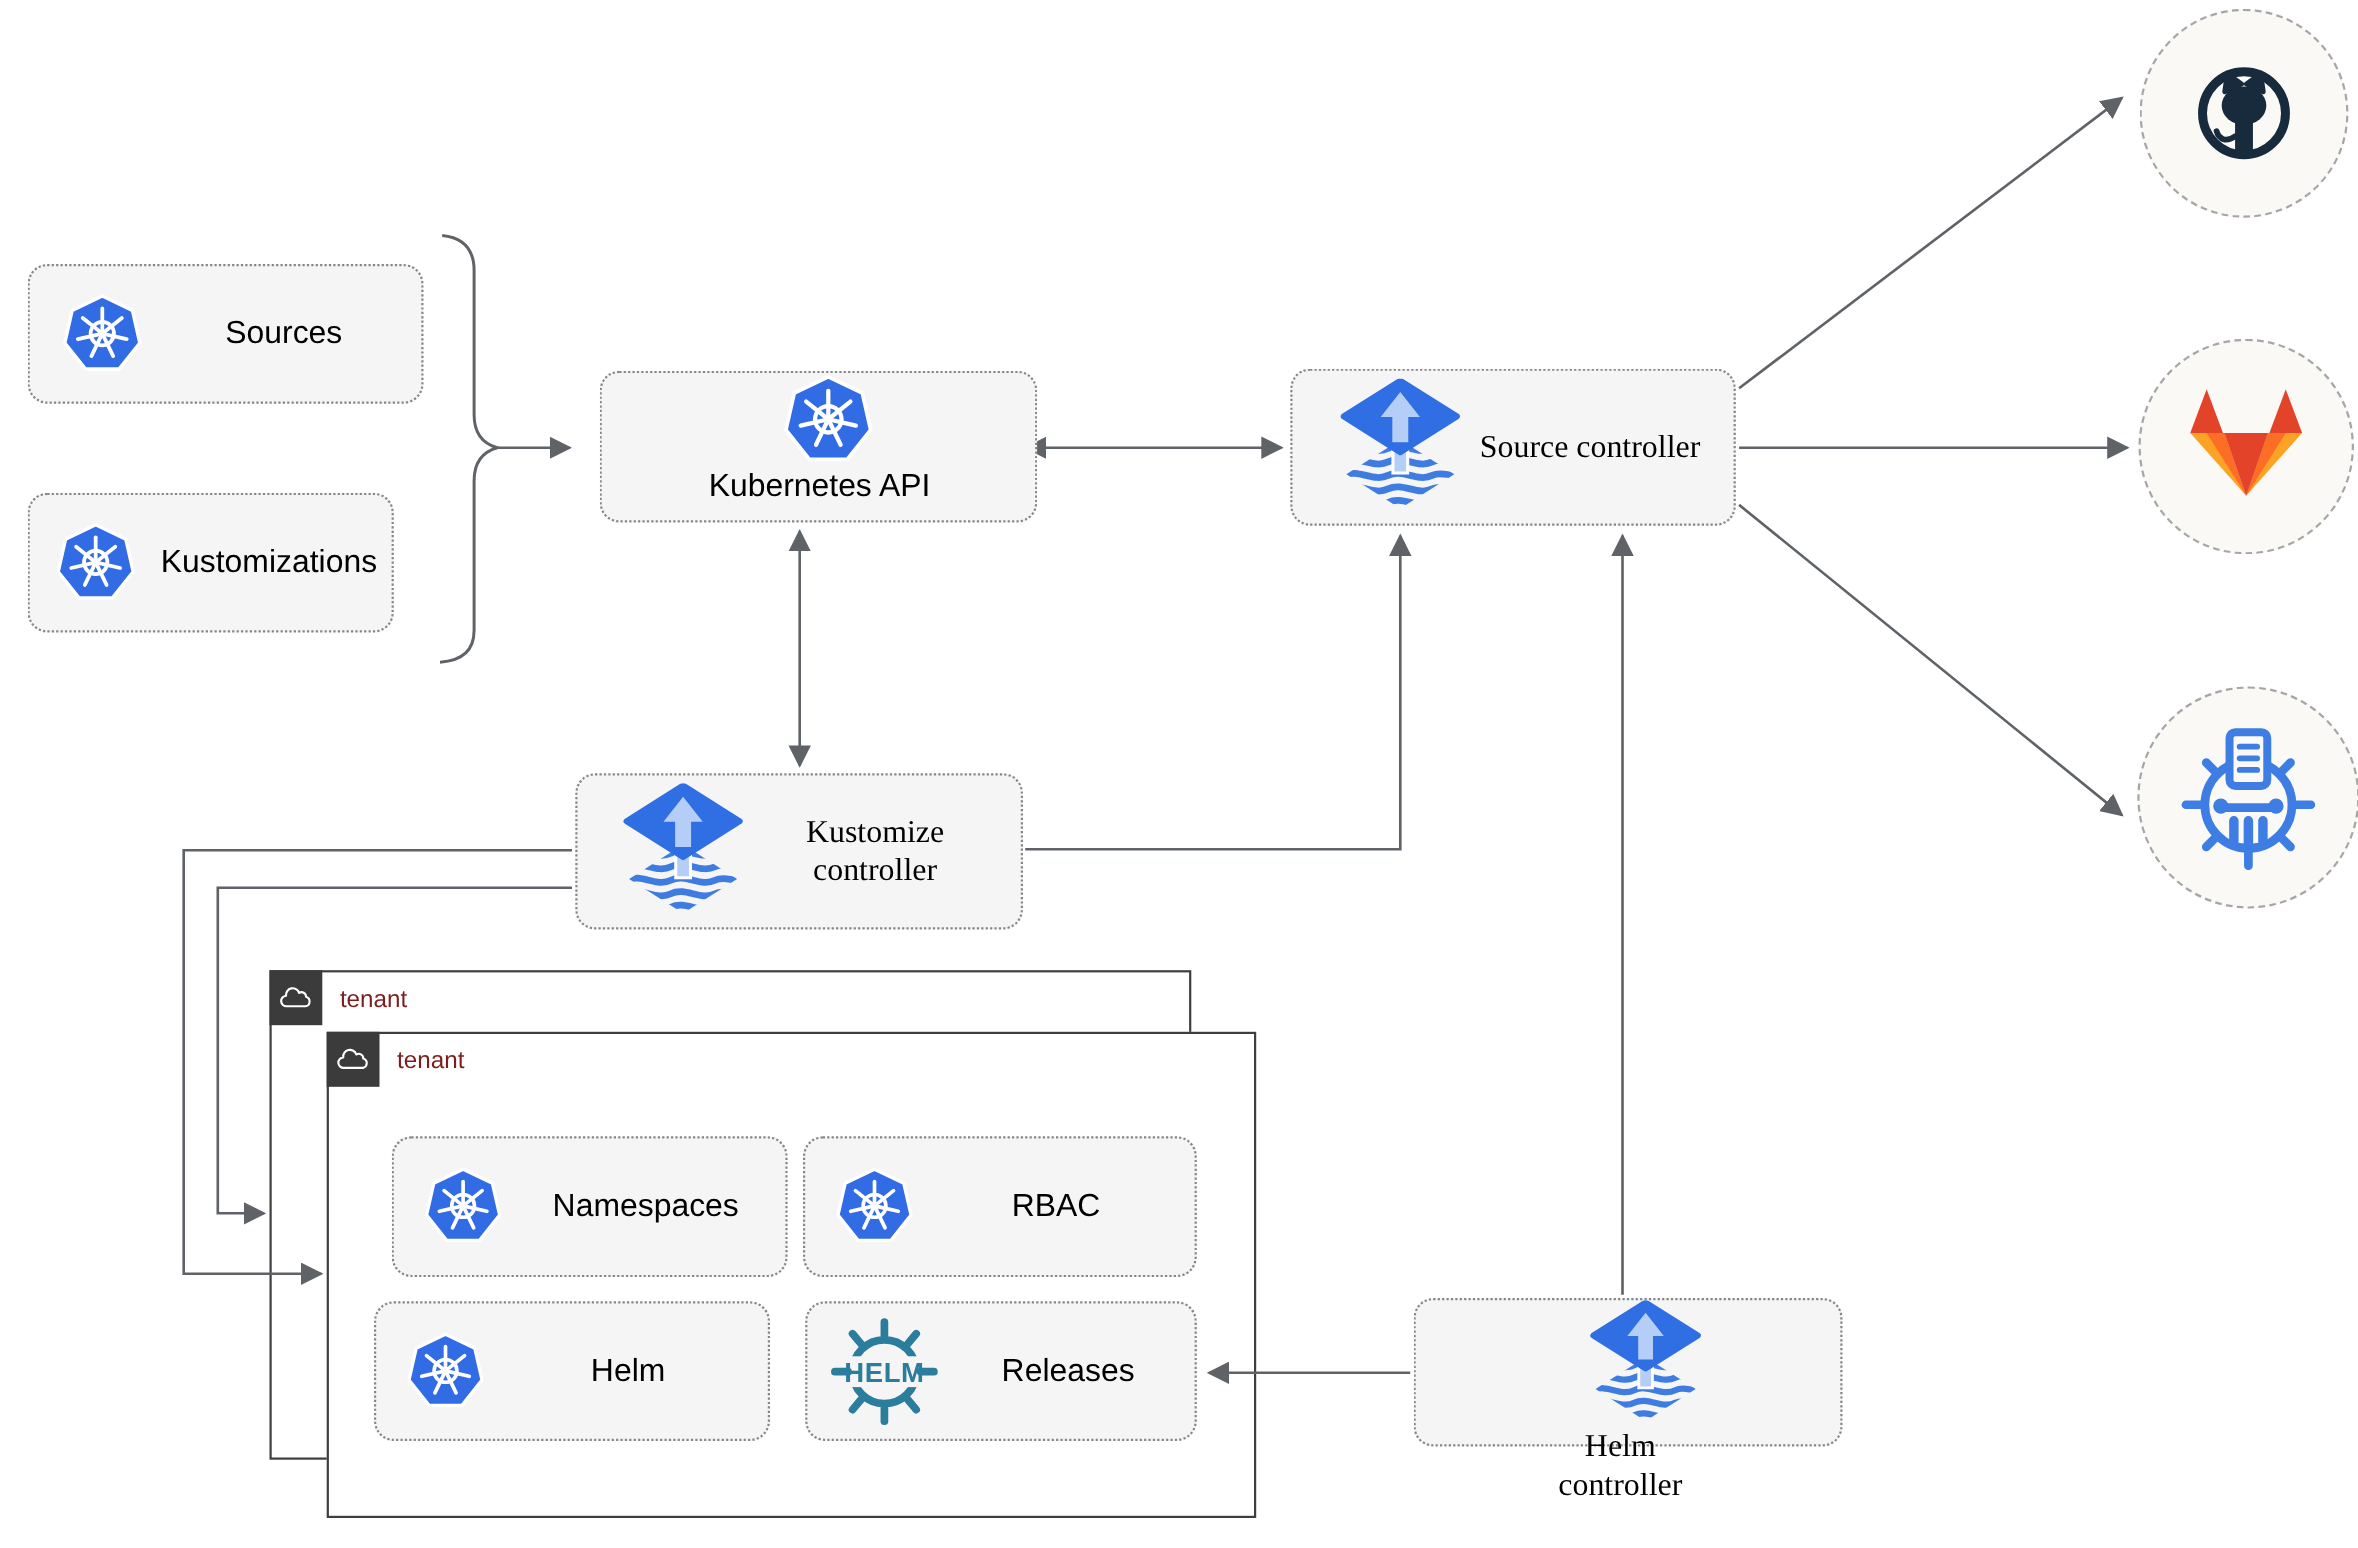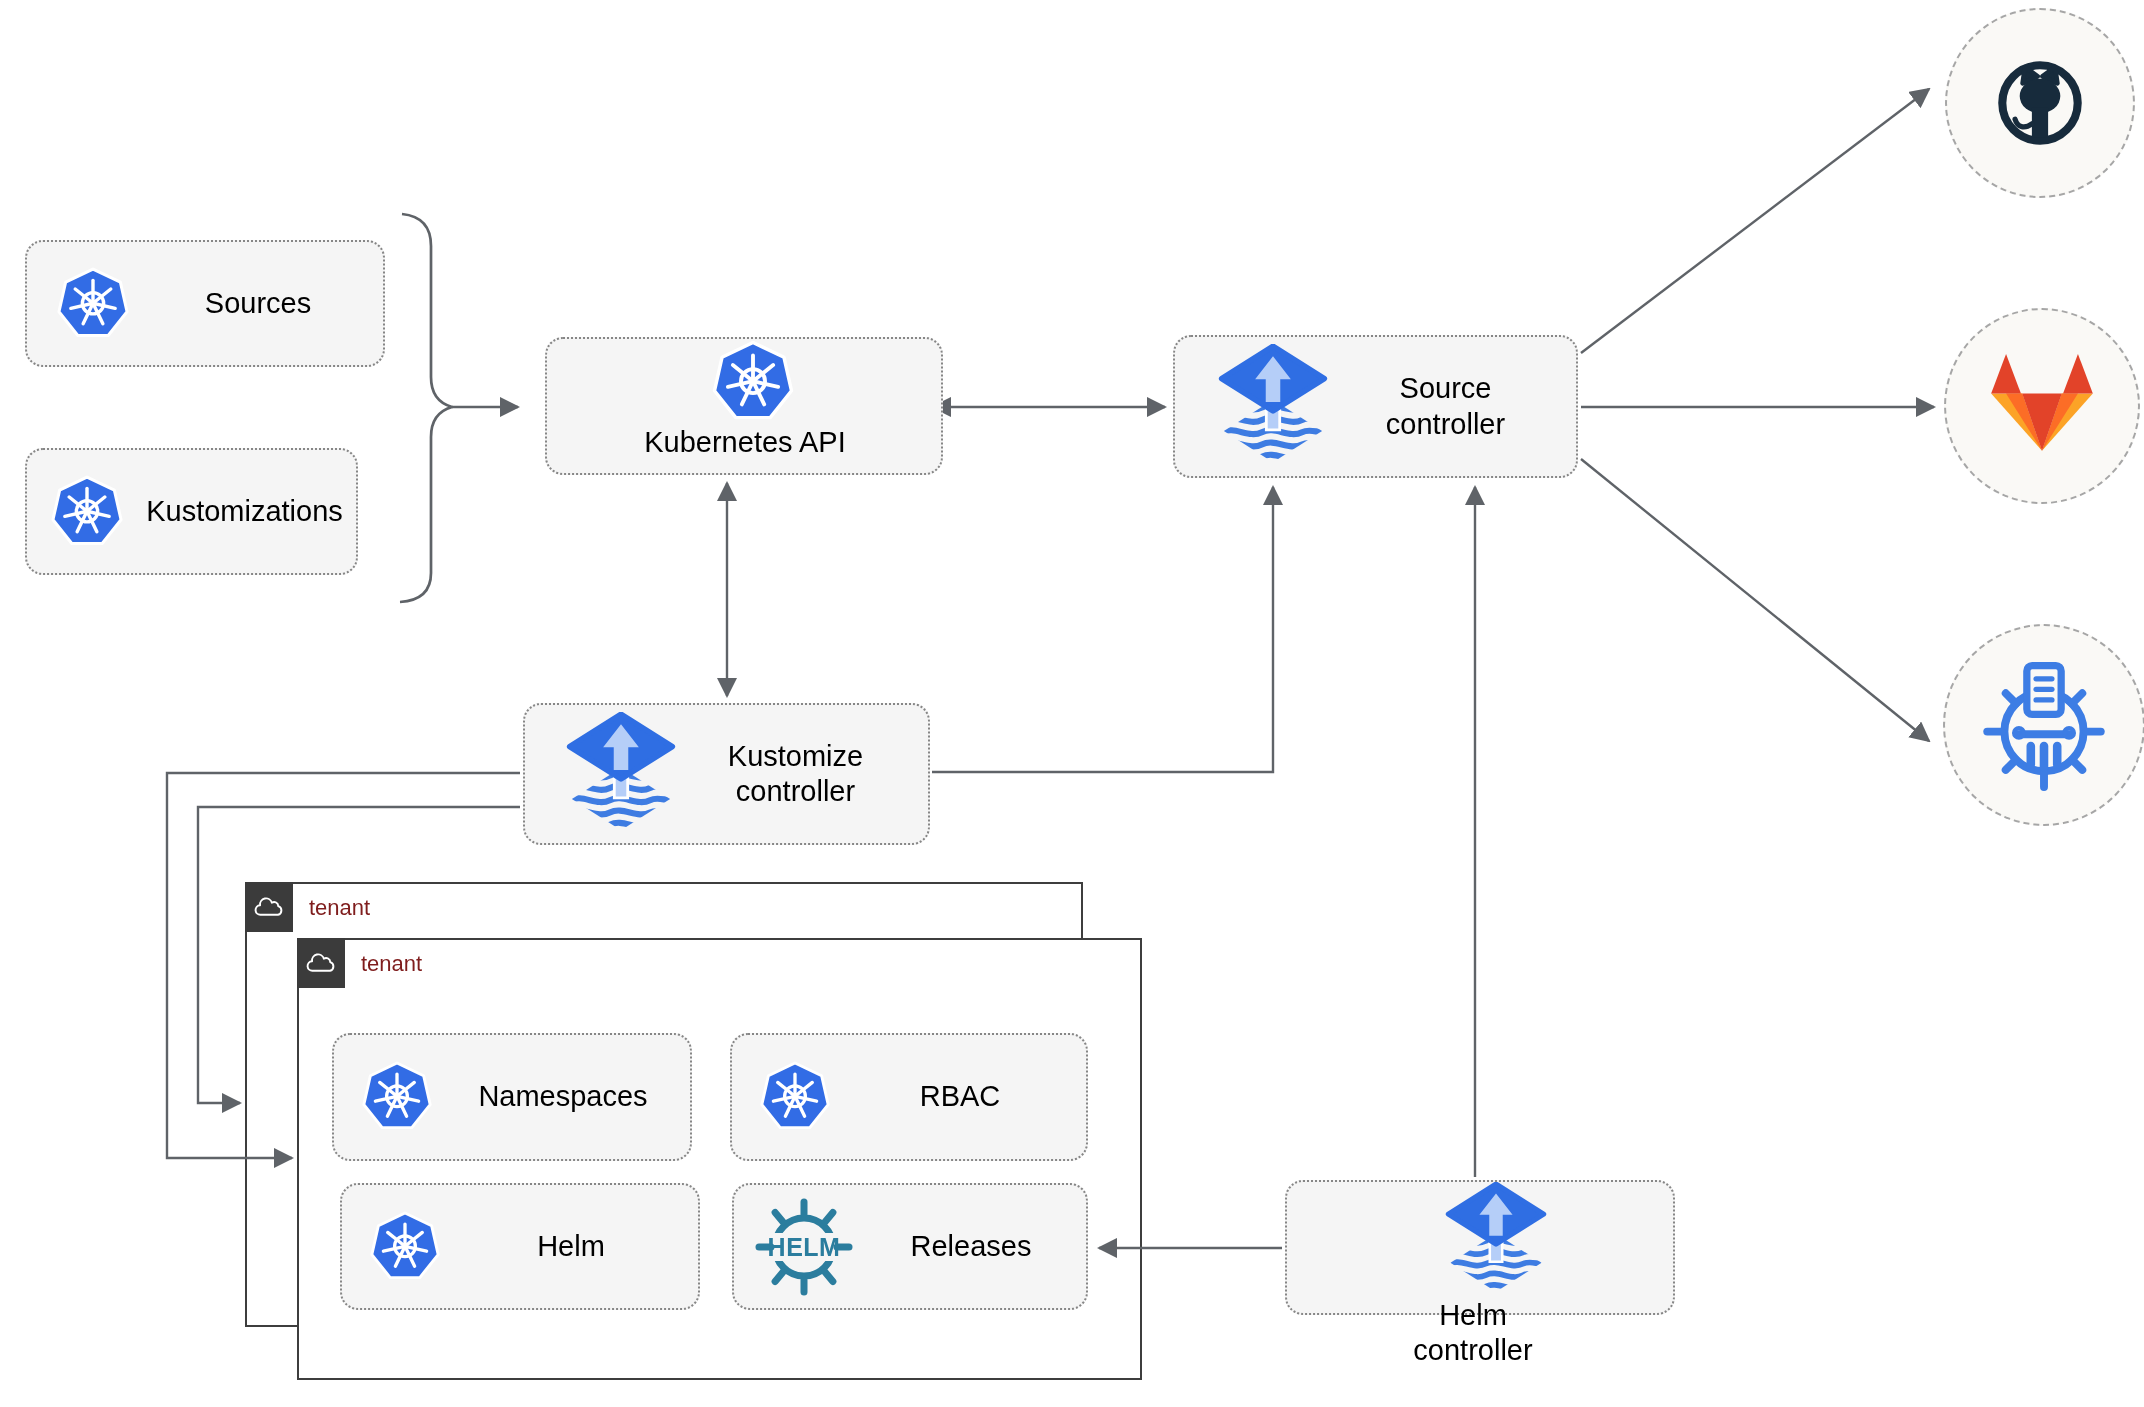--- a/index.html
+++ b/index.html
@@ -11,21 +11,21 @@
   .node {
     position:absolute; box-sizing:border-box;
     background:#f5f5f5; border:2px dotted #868686; border-radius:18px;
     display:flex; align-items:center; color:#000;
   }
   .node-label {
     flex:1; text-align:center; font-size:29px; line-height:1.22;
     padding-right:14px; white-space:pre-line;margin-left:16px;
   }
   .node-label.wrap { max-width:210px; margin:0 auto; flex:initial; }
-  .lblwrap { flex:1; display:flex; justify-content:flex-end; }
+  .lblwrap { flex:1; display:flex; justify-content:flex-end;font-family:Liberation Serif, serif; }
   .icon { flex:0 0 auto; display:block; }
   
   .tenant {
     position:absolute; box-sizing:border-box; background:#ffffff;
     border:2.5px solid #3e3e3e;
   }
   .tenant-tab {
     position:absolute; left:-2.5px; top:-2.5px; width:48px; height:50px;
     background:#3b3b3b; display:flex; align-items:center; justify-content:center;
   }
@@ -181,21 +181,21 @@
 
   <div class="node" style="left:1285px; top:1180px; width:390px; height:135px;flex-direction:column;">
     <svg class="icon" style="margin-left:32px;" width="104" height="116">
         <use href="#flux-sym"></use>
       </svg>
     <div class="lblwrap">
         <div class="node-label wrap" style="max-width:170px;">Helm controller</div>
       </div>
   </div>
 
-  <div class="node" style="left:332px; top:1033px; width:360px; height:128px;">
+  <div class="node" style="left:356px; top:1033px; width:360px; height:128px;">
     <svg class="icon" style="margin-left:26px;" width="74" height="74">
         <use href="#k8s-sym"></use>
       </svg>
     <div class="node-label">Namespaces</div>
   </div>
 
   <div class="node" style="left:730px; top:1033px; width:358px; height:128px;">
     <svg class="icon" style="margin-left:26px;" width="74" height="74">
         <use href="#k8s-sym"></use>
       </svg>

